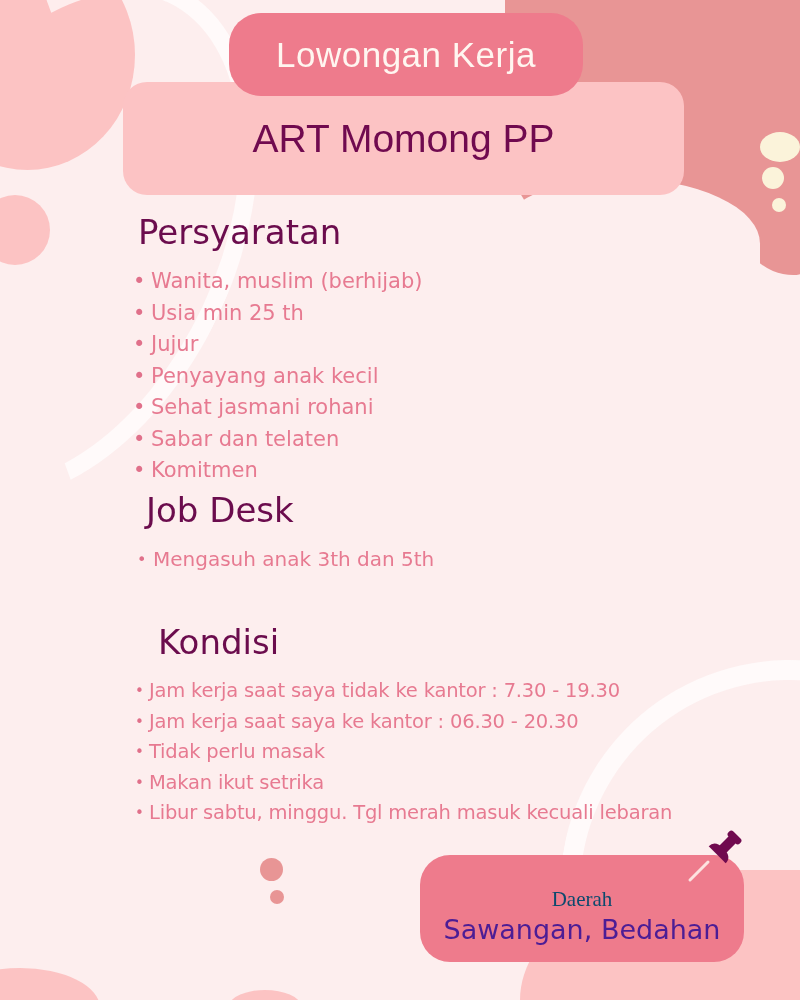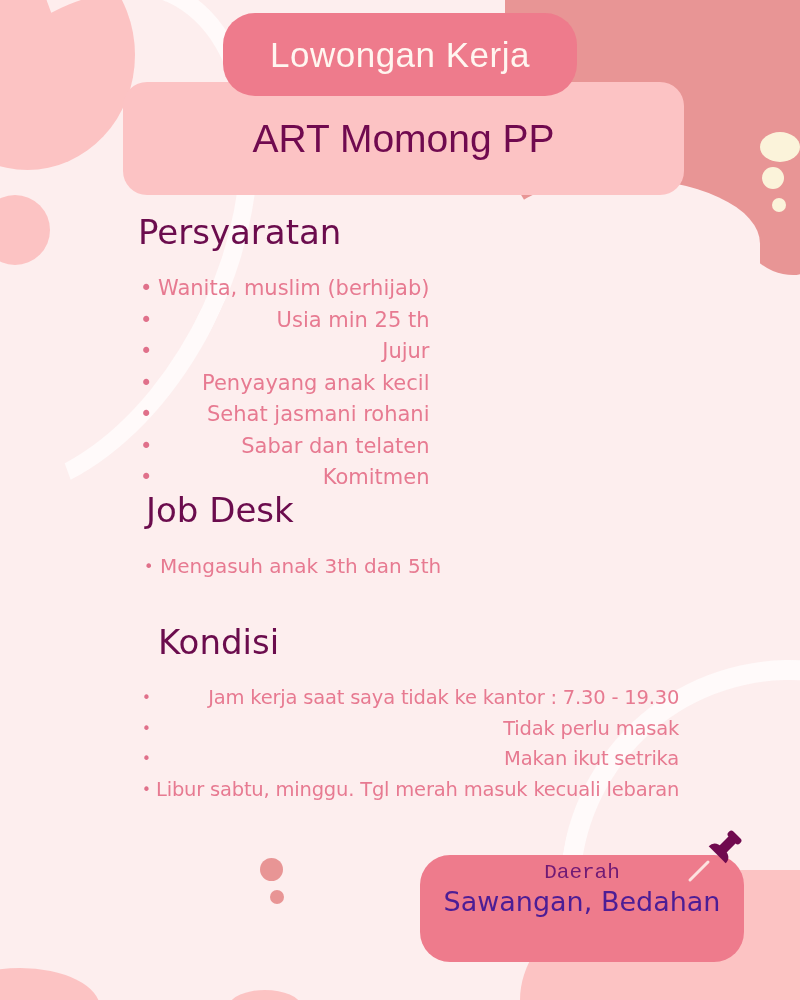--- a/index.html
+++ b/index.html
@@ -11,38 +11,38 @@
     .dot-c { background:#fbf3da; border-radius:50%; }
     .blob-tl { left:-80px; top:-60px; width:215px; height:230px; background:#fcc3c3; border-radius:50%; }
     .blob-l { left:-20px; top:195px; width:70px; height:70px; background:#fcc3c3; border-radius:50%; }
     .arc-white { left:-120px; top:-40px; width:320px; height:520px; border:18px solid rgba(255,255,255,0.7); border-radius:50%; border-left-color:transparent; border-bottom-color:transparent; transform:rotate(25deg); }
     .arc-white2 { left:560px; top:660px; width:420px; height:420px; border:20px solid rgba(255,255,255,0.7); border-radius:50%; border-right-color:transparent; border-bottom-color:transparent; transform:rotate(10deg); }
     .blob-br { left:520px; top:870px; width:420px; height:260px; background:#fcc3c3; border-radius:50% 0 0 0; }
     .blob-bl { left:-60px; top:968px; width:160px; height:80px; background:#fcc3c3; border-radius:50%; }
     .blob-bm { left:230px; top:990px; width:70px; height:30px; background:#fcc3c3; border-radius:50%; }
     .dot-pink { background:#e89595; border-radius:50%; }
 
-    .title-pill { position:absolute; left:223px; top:13px; width:354px; height:83px; background:#ee7b8c; border-radius:32px; display:flex; align-items:center; justify-content:center; }
+    .title-pill { position:absolute; left:229px; top:13px; width:354px; height:83px; background:#ee7b8c; border-radius:32px; display:flex; align-items:center; justify-content:center; }
     .title-pill span { color:#fff6f0; font-size:35px; font-family:"Liberation Sans", sans-serif; letter-spacing:0.5px; }
     .subtitle-box { position:absolute; left:123px; top:82px; width:561px; height:113px; background:#fcc3c4; border-radius:24px; display:flex; align-items:center; justify-content:center; }
     .subtitle-box span { color:#700a4f; font-size:39px; font-family:"Liberation Sans", sans-serif; }
 
     .section-h { position:absolute; color:#6b0c4d; font-size:34px; font-family:"DejaVu Sans", sans-serif; }
-    ul.list { position:absolute; margin:16px; padding:0; list-style:none;text-align:right; }
+    ul.list { position:absolute; margin:9px; padding:0; list-style:none; }
     ul.list li { color:#e77a91; font-family:"DejaVu Sans", sans-serif; position:relative; white-space:nowrap; }
     ul.list li::before { content:"•"; position:absolute; color:#e0708a; }
     .list-a li { font-size:21px; height:31.5px; line-height:31px; padding-left:18px; }
     .list-a li::before { left:0; font-size:21px; }
     .list-b li { font-size:20px; height:31px; line-height:31px; padding-left:16px; }
     .list-b li::before { left:0; font-size:16px; }
     .list-c li { font-size:19.5px; height:30.5px; line-height:30px; padding-left:14px; letter-spacing:-0.2px; }
     .list-c li::before { left:0; font-size:15px; }
 
     .area-box { position:absolute; left:420px; top:855px; width:324px; height:107px; background:#ee7b8c; border-radius:30px; text-align:center; }
-    .area-label { display:block; margin-top:6px; color:#701a75; font-size:21px; font-family:Liberation Mono, monospace; }
+    .area-label { display:block; margin-top:32px; color:#0c4a6e; font-size:21px; font-family:Liberation Serif, serif; }
     .area-value { display:block; margin-top:2px; color:#4c1d95; font-size:27px; font-family:"DejaVu Sans", sans-serif; }
     .pin { position:absolute; left:686px; top:826px; width:60px; height:60px; }
   </style>
 </head>
 <body>
 
 <div class="deco blob-tl"></div>
 <div class="deco arc-white"></div>
 <div class="deco blob-l"></div>
 <div class="deco blob-tr"></div>
@@ -77,20 +77,21 @@
 </ul>
 
 <div class="section-h" style="left:146px;top:490px;">Job Desk</div>
 <ul class="list list-b" style="left:128px;top:535px;">
   <li>Mengasuh anak 3th dan 5th</li>
 </ul>
 
 <div class="section-h" style="left:158px;top:622px;">Kondisi</div>
 <ul class="list list-c" style="left:126px;top:667px;">
   <li>Jam kerja saat saya tidak ke kantor : 7.30 - 19.30</li>
+  <li>Jam kerja saat saya ke kantor : 06.30 - 20.30</li>
   <li>Tidak perlu masak</li>
   <li>Makan ikut setrika</li>
   <li>Libur sabtu, minggu. Tgl merah masuk kecuali lebaran</li>
 </ul>
 
 <div class="area-box">
   <span class="area-label">Daerah</span>
   <span class="area-value">Sawangan, Bedahan</span>
 </div>
 <svg class="pin" viewBox="0 0 60 60">

